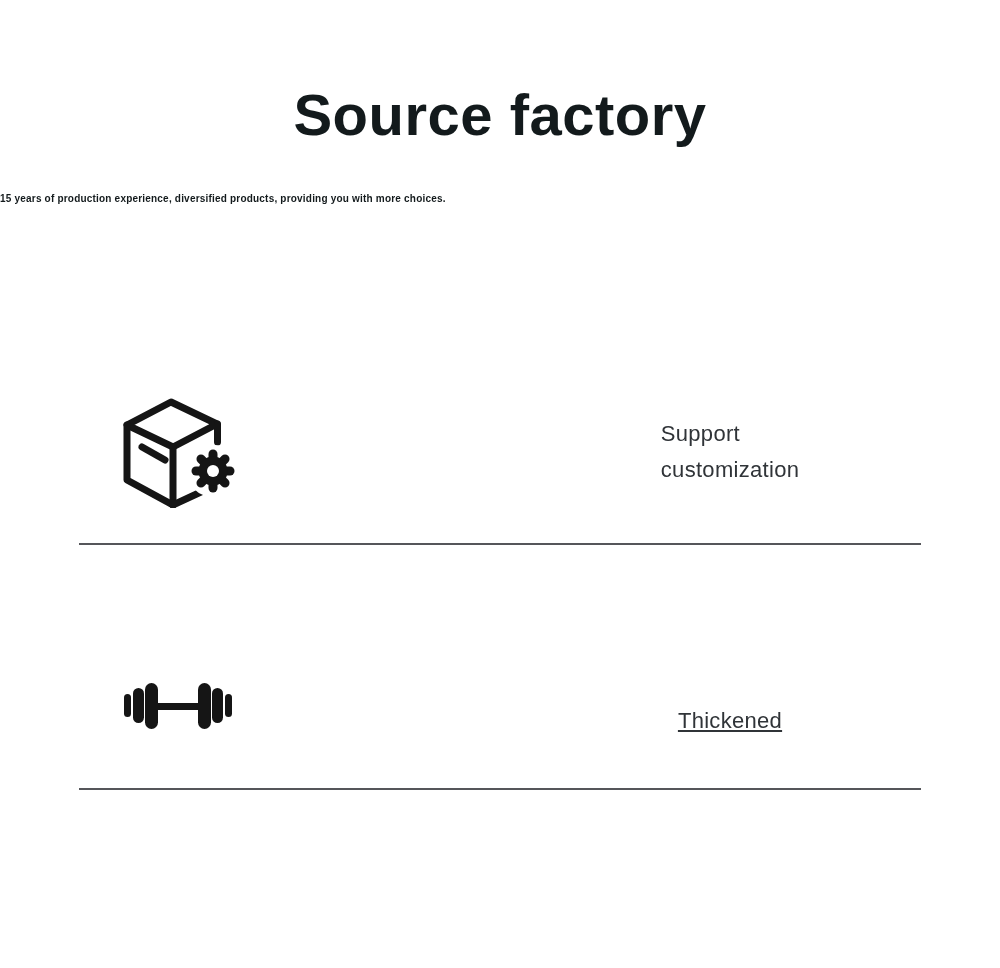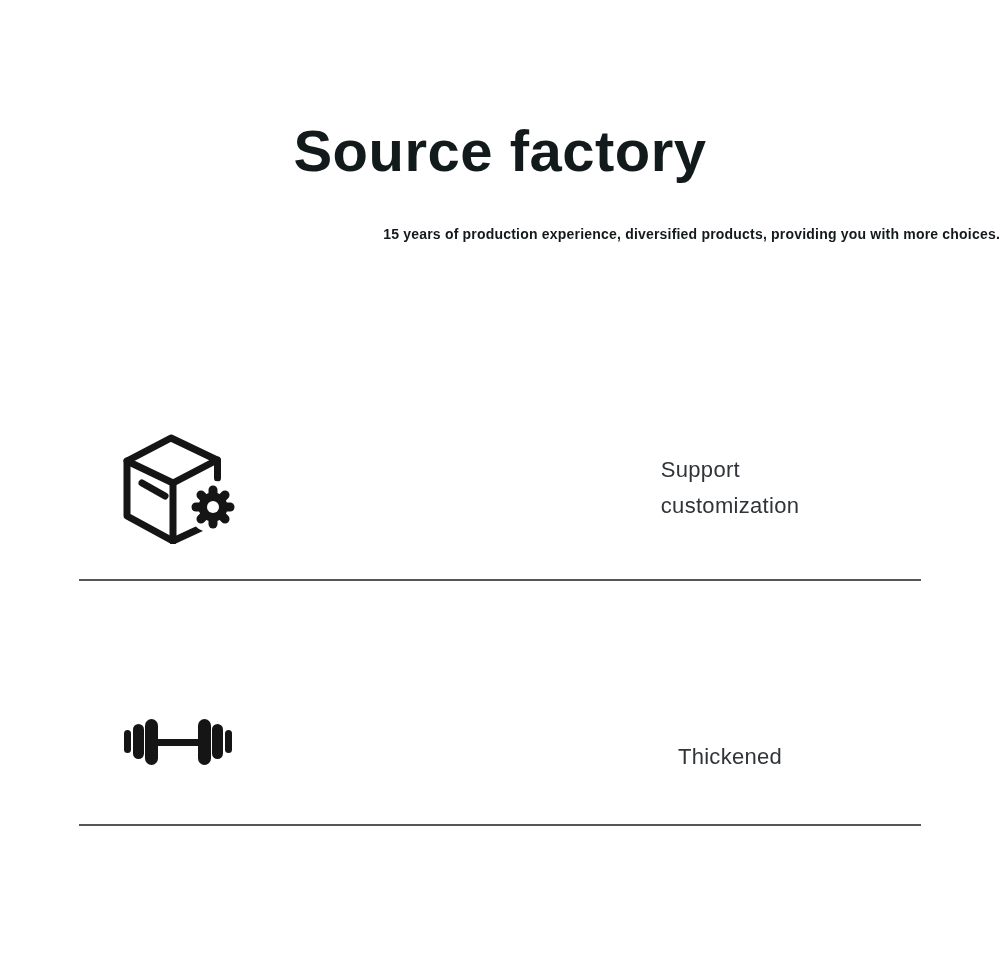--- a/index.html
+++ b/index.html
@@ -5,32 +5,32 @@
   * { margin: 0; padding: 0; box-sizing: border-box; }
   html, body { background: #ffffff; }
   body {
     width: 1000px;
     height: 968px;
     position: relative;
     overflow: hidden;
     font-family: "Liberation Sans", sans-serif;
   }
   .hero-title {
-    padding-top: 120px;
+    padding-top: 84px;
     text-align: center;
     font-size: 58px;
     line-height: 62px;
     font-weight: bold;
     letter-spacing: 0.5px;
     color: #131a1c;
   }
   .hero-subtitle {
     margin-top: 44px;
-    text-align: right;
-    font-size: 14px;
+    text-align: left;
+    font-size: 10px;
     line-height: 17px;
     font-weight: bold;
     letter-spacing: 0.2px;
     color: #131a1c;
   }
   .features {
     width: 842px;
     margin: 93px auto 0 auto;
   }
   .feature-row {
@@ -60,21 +60,21 @@
     left: 651px;
     transform: translateX(-50%);
     text-align: left;
     font-size: 22px;
     line-height: 36px;
     letter-spacing: 0.3px;
     color: #303438;
     white-space: nowrap;
   }
   .label-1 { bottom: 57px; }
-  .label-2 { bottom: 51px; }
+  .label-2 { bottom: 51px; text-decoration: underline; }
 </style>
 </head>
 <body>
 
 <main>
 
   <h1 class="hero-title">Source factory</h1>
 
   <p class="hero-subtitle">15 years of production experience, diversified products, providing you with more choices.</p>
 

